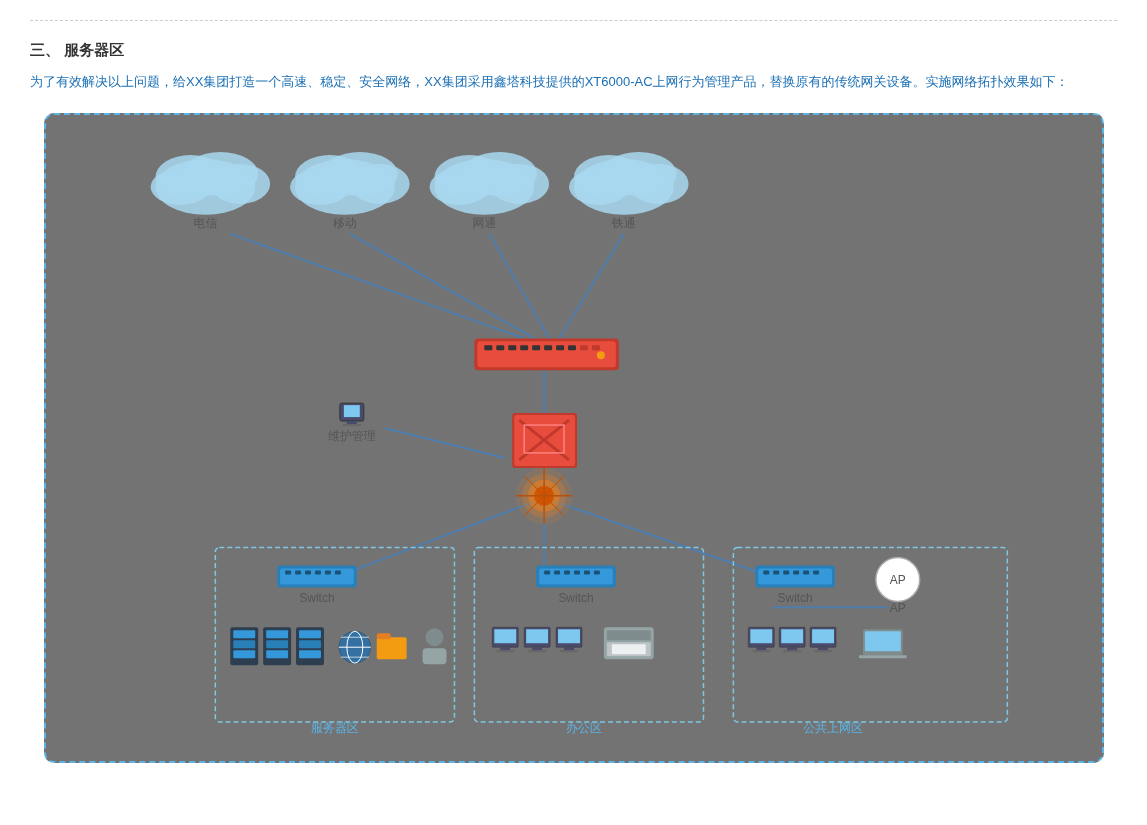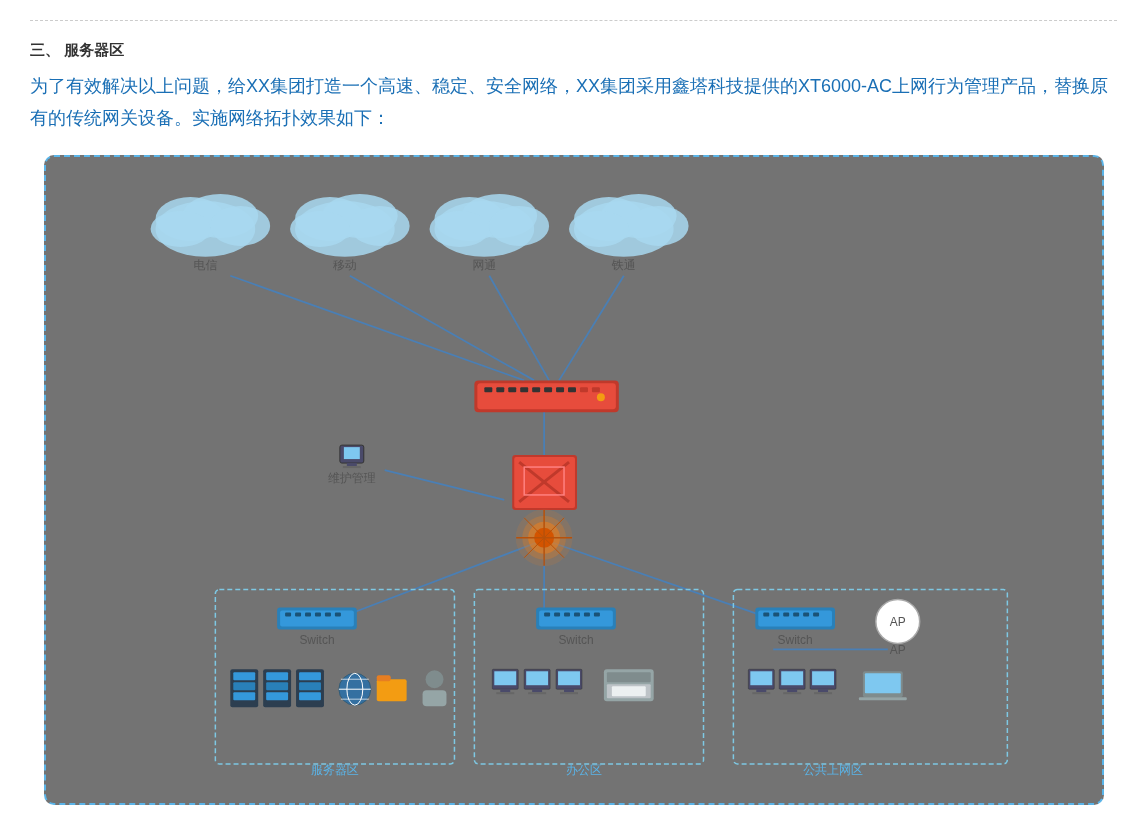--- a/index.html
+++ b/index.html
@@ -16,21 +16,21 @@
       margin-bottom: 20px;
     }
     .section-title {
       font-size: 15px;
       font-weight: bold;
       color: #333;
       margin-bottom: 10px;
     }
     .section-desc {
       color: #1a6fb5;
-      font-size: 18px;
+      font-size: 13px;
       line-height: 1.8;
       margin-bottom: 20px;
     }
     .diagram-container {
       border: 2px dashed #5ab4e8;
       border-radius: 10px;
       padding: 30px 20px 20px 20px;
       position: relative;
       background: #737373;
       width: 1060px;

